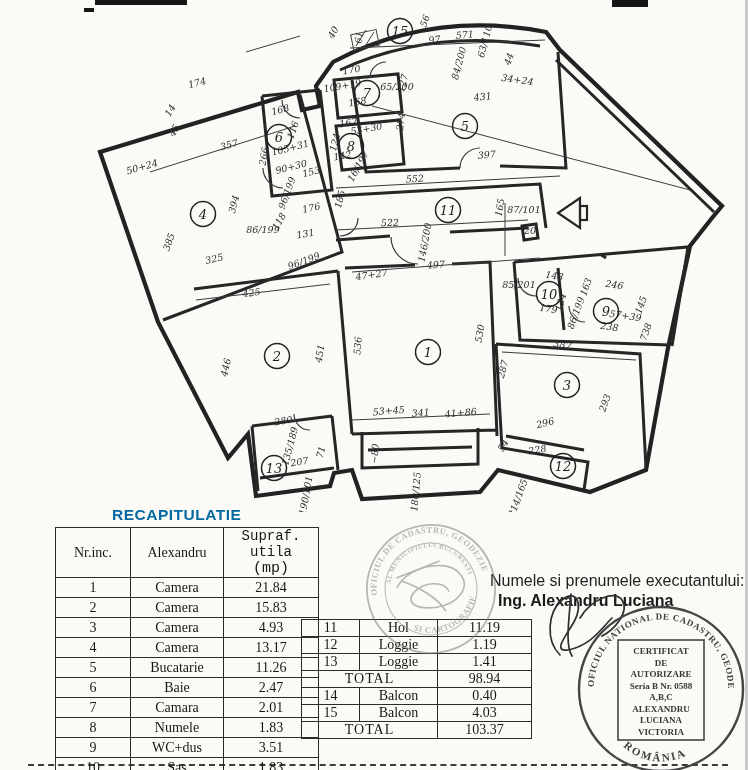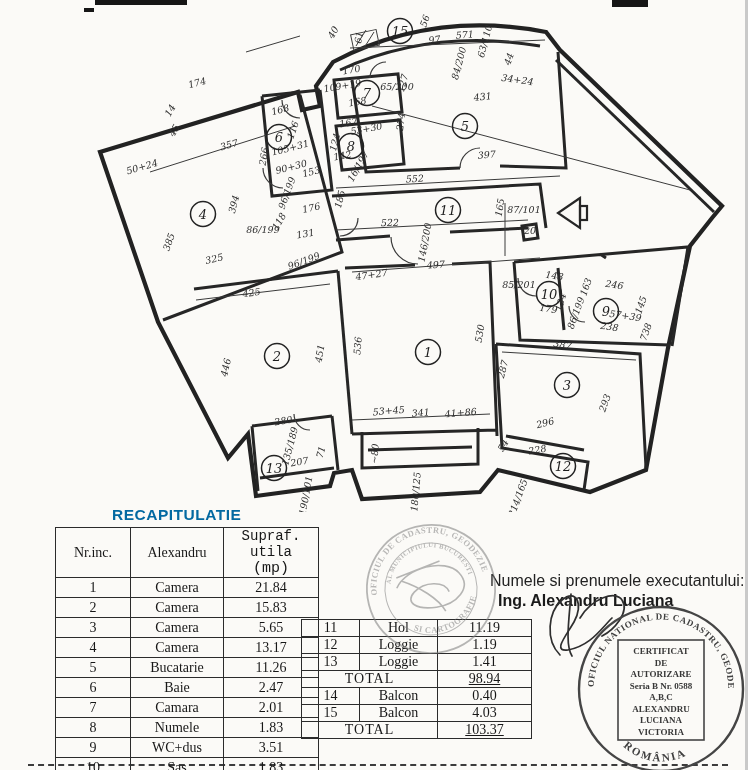--- a/index.html
+++ b/index.html
@@ -25,21 +25,21 @@
              font-size:14px;color:#171717;}
   table.scan td,table.scan th{border:1.6px solid #2b2b2b;text-align:center;padding:0 4px;
              font-weight:normal;height:19px;}
   #recap-table{left:55px;top:527px;}
   #recap-table th{height:44px;}
   #recap-table .w-nr{width:66px;} #recap-table .w-dest{width:84px;} #recap-table .w-area{width:86px;font-family:Liberation Mono, monospace;}
   #recap2-table{left:301px;top:619px;}
   #recap2-table td{height:16px;}
   #recap2-table .w-nr{width:58px;} #recap2-table .w-dest{width:78px;} #recap2-table .w-area{width:94px;}
   td.total-label{font-weight:bold;letter-spacing:1px;}
-  td.total-val{font-weight:bold;text-decoration:underline;}
+  td.total-val{font-weight:bold;}
   .hdr-sub{display:block;font-size:15px;}
   
   #executant{position:absolute;left:490px;top:572px;font-size:16px;color:#222;}
   #executant .line2{margin-left:8px;margin-top:2px;font-weight:600;color:#1a1a1a;}
   
   svg text{user-select:none;}
   .stamp-ink{stroke:#454545;fill:none;}
   .stamp-text{font:bold 9px "Liberation Serif",serif;fill:#404040;letter-spacing:.6px;}
   .stamp-box-text{font:bold 9px "Liberation Serif",serif;fill:#383838;text-anchor:middle;}
   .faint{opacity:.55;}
@@ -300,21 +300,21 @@
           <td>21.84</td>
         </tr>
         <tr>
           <td>2</td>
           <td>Camera</td>
           <td>15.83</td>
         </tr>
         <tr>
           <td>3</td>
           <td>Camera</td>
-          <td>5.65</td>
+          <td>4.93</td>
         </tr>
         <tr>
           <td>4</td>
           <td>Camera</td>
           <td>13.17</td>
         </tr>
         <tr>
           <td>5</td>
           <td>Bucatarie</td>
           <td>11.26</td>

